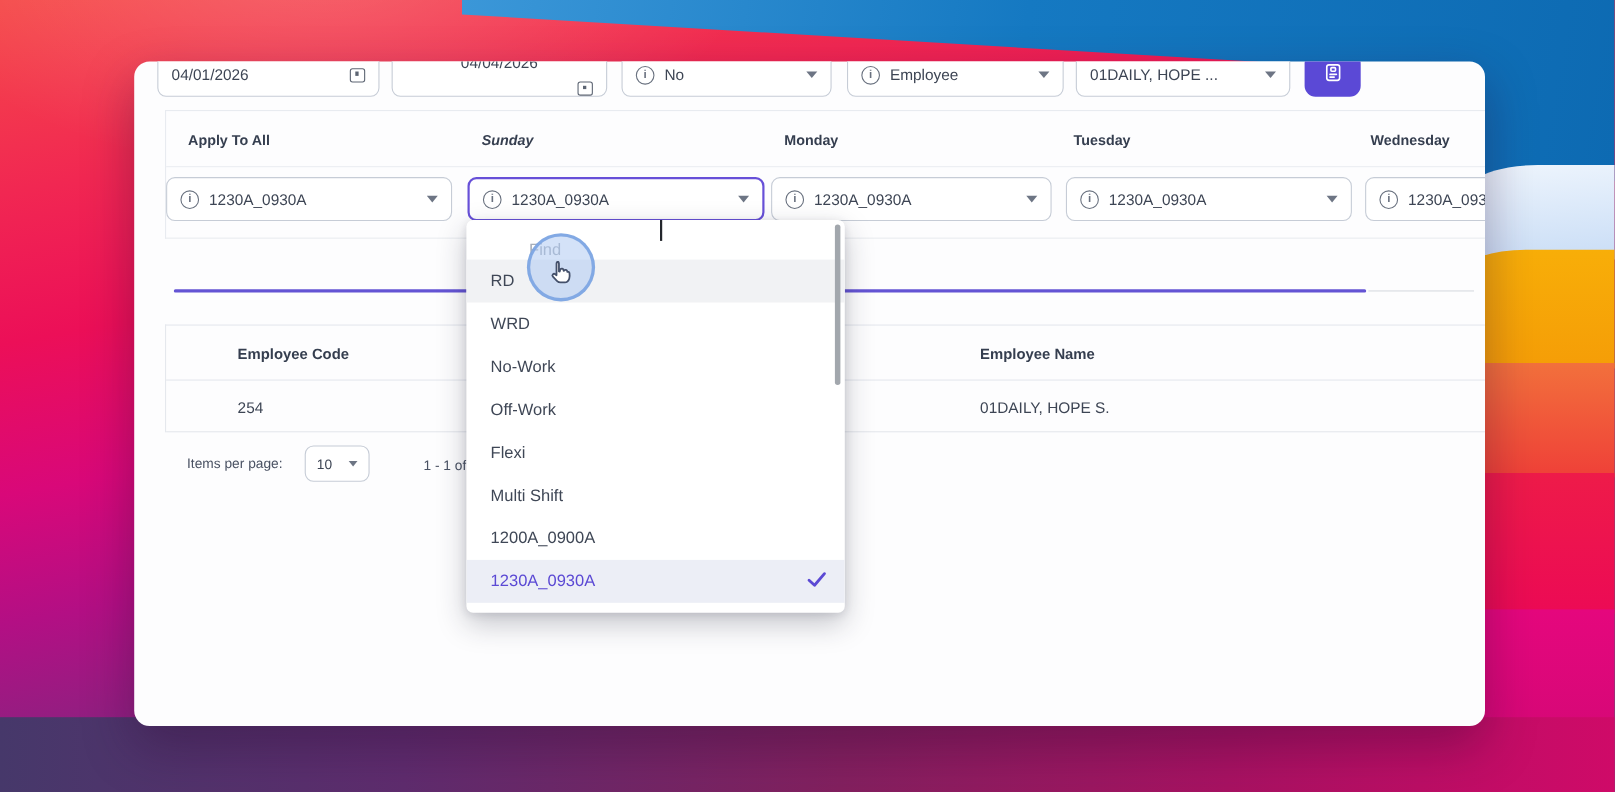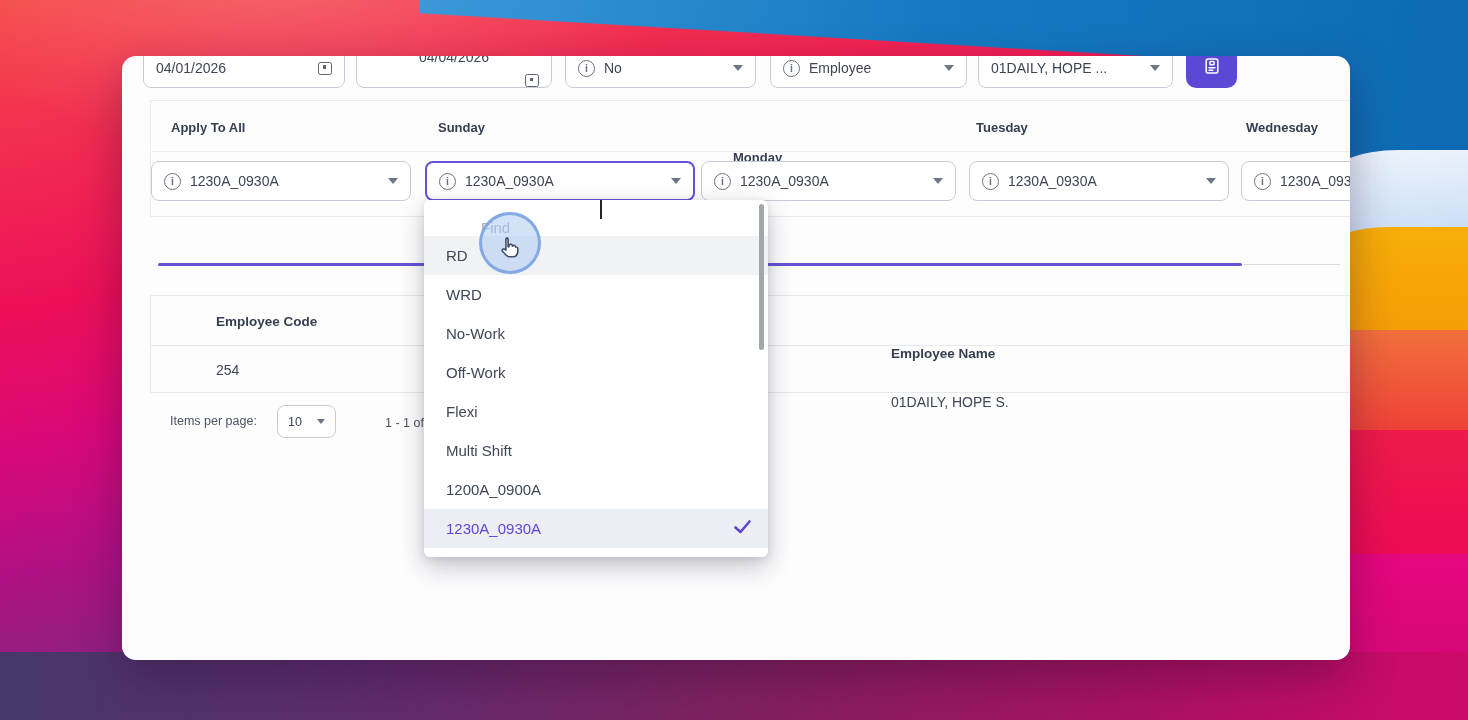--- a/index.html
+++ b/index.html
@@ -76,21 +76,21 @@
   .dd-scroll { position:absolute; right:4px; top:4px; width:5px; height:146px;
     background:#a2a7ad; border-radius:3px; }
 
   
   .emp-table { position:absolute; left:28px; top:239px; width:1320px;
     border-top:1px solid #e5e8ed; border-left:1px solid #e5e8ed; }
   .t-head { position:relative; height:50px; border-bottom:1px solid #e5e8ed; }
   .t-head span { position:absolute; top:18px; font-size:13.5px; font-weight:bold; color:#353e4f; }
   .t-row { position:relative; height:47px; border-bottom:1px solid #e5e8ed; }
   .t-row span { position:absolute; top:16px; font-size:14px; color:#3d4554; }
-  .cell-code { left:20px;padding-left:45px; } .cell-name { left:740px;margin-top:32px; }
+  .cell-code { left:20px;padding-left:45px; } .cell-name { left:740px; }
 
   
   .pg-label { position:absolute; left:48px; top:358px; font-size:12.5px; color:#4a5263; }
   .pg-select { position:absolute; left:155px; top:349px; width:59px; height:33px;
     border:1px solid #c6ccd6; border-radius:8px; display:flex; align-items:center;
     padding:0 10px; font-size:12.5px; color:#3d4554; background:#fff; }
   .pg-select .caret { border-top-width:5px; border-left-width:4.5px; border-right-width:4.5px; }
   .pg-range { position:absolute; left:263px; top:360px; font-size:12.5px; color:#4a5263; }
 
   
@@ -143,22 +143,22 @@
           <rect x="9.5" y="6.5" width="5" height="4" rx="1"></rect>
           <line x1="8.5" y1="14" x2="15.5" y2="14"></line>
           <line x1="8.5" y1="17" x2="13" y2="17"></line>
         </svg>
       </span>
     </div>
 
     <div class="week-panel">
       <div class="wk-head">
         <span class="wk-label" style="left:20px;">Apply To All</span>
-        <span class="wk-label" style="left:287px;">Sunday</span>
-        <span class="wk-label" style="left:582px;margin-top:30px;">Monday</span>
+        <span class="wk-label" style="left:287px;font-style:italic;">Sunday</span>
+        <span class="wk-label" style="left:562px;">Monday</span>
         <span class="wk-label" style="left:825px;">Tuesday</span>
         <span class="wk-label" style="left:1095px;">Wednesday</span>
       </div>
       <div class="wsel" style="left:0; width:260px;">
         <span class="info">i</span>
         <span class="fval">1230A_0930A</span>
         <span class="caret"></span>
       </div>
       <div class="wsel focused" style="left:274px; width:270px;">
         <span class="info">i</span>

